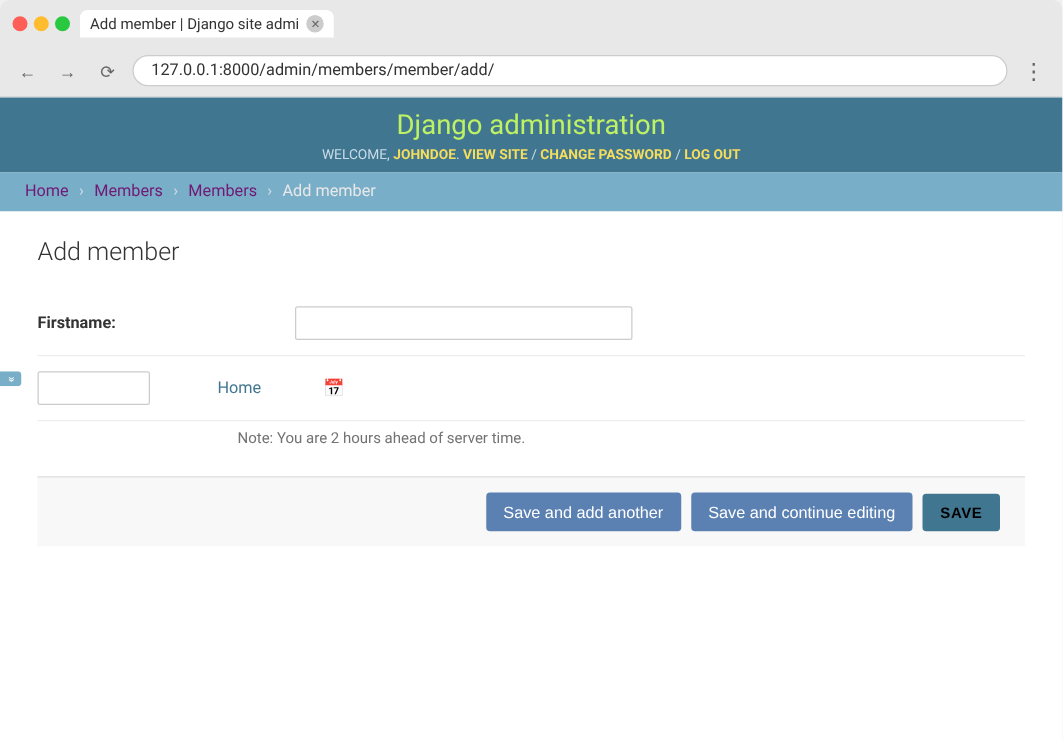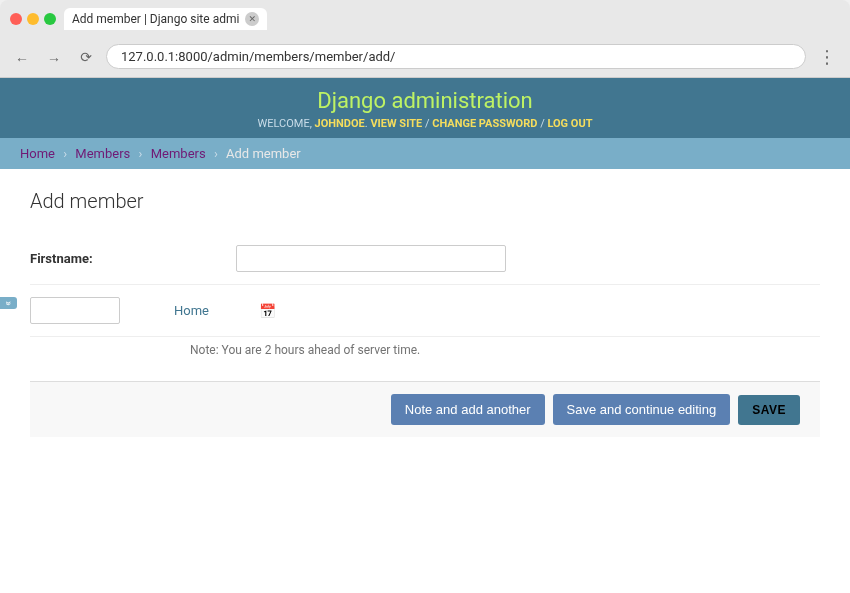--- a/index.html
+++ b/index.html
@@ -310,18 +310,18 @@
       <div class="form-row">
         <input class="form-input input-date" type="text" value="" style="">
         <a href="#" class="today-link">Home</a>
         <span class="calendar-icon">📅</span>
       </div>
 
       <div class="help-text">Note: You are 2 hours ahead of server time.</div>
     </div>
 
     <div class="submit-row">
-      <button class="btn btn-default">Note and add another</button>
+      <button class="btn btn-default">Save and add another</button>
       <button class="btn btn-default">Save and continue editing</button>
       <button class="btn btn-primary">SAVE</button>
     </div>
   </div>
 </div>
 
 </body></html>

